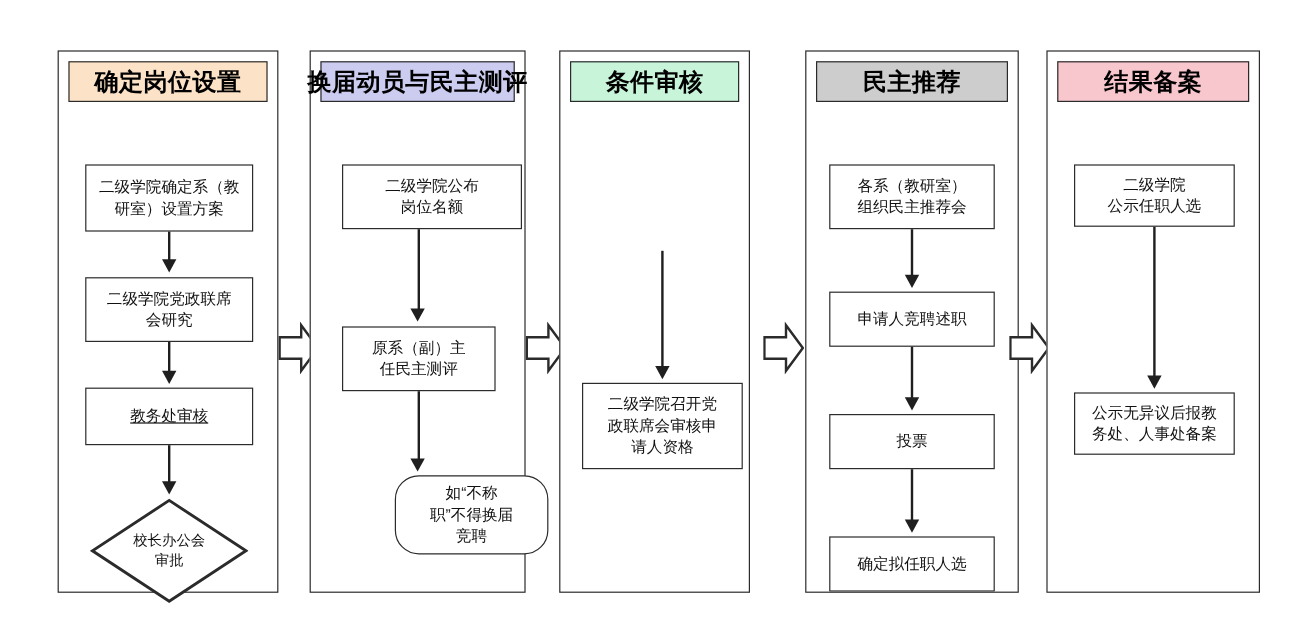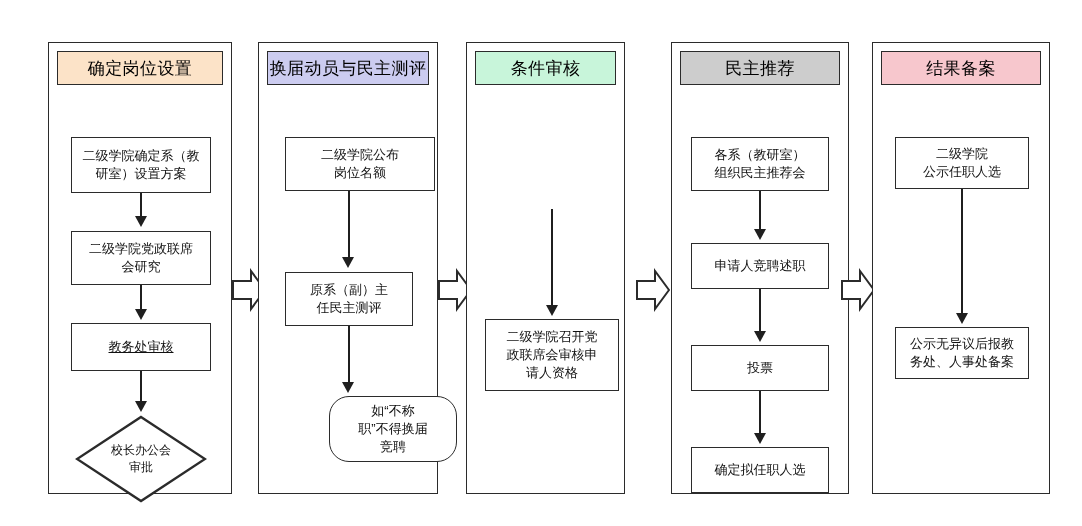--- a/index.html
+++ b/index.html
@@ -32,22 +32,22 @@
     position: absolute;
     left: 8px;
     top: 8px;
     right: 8px;
     height: 34px;
     border: 1.6px solid #2b2b2b;
     box-sizing: border-box;
     display: flex;
     align-items: center;
     justify-content: center;
-    font-weight: normal;
-    font-size: 17px;
+    font-weight: bold;
+    font-size: 20px;
     color: #000000;
     letter-spacing: 0.4px;
     white-space: nowrap;
   }
   .stage-body {
     position: absolute;
     left: 0;
     top: 50px;
     right: 0;
     bottom: 0;

